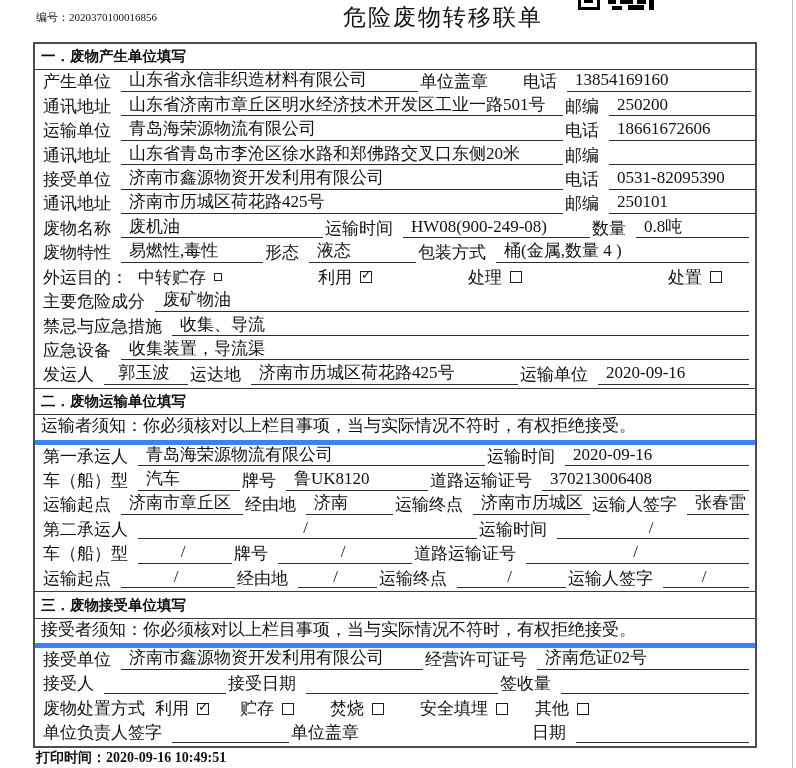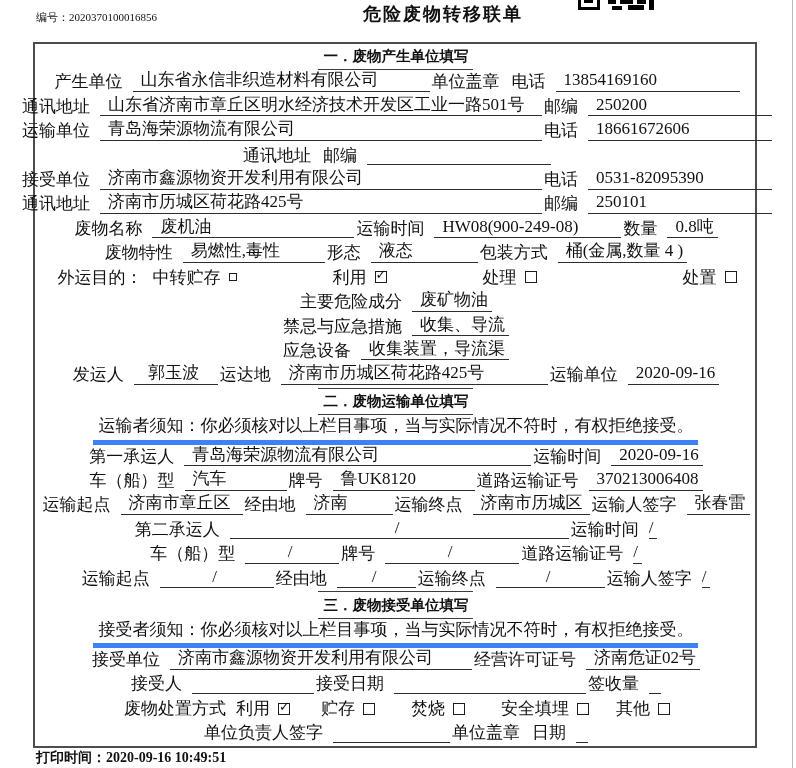--- a/index.html
+++ b/index.html
@@ -6,28 +6,28 @@
   body{
     width:796px;height:768px;position:relative;background:#ffffff;
     font-family:"Liberation Serif","DejaVu Serif",serif;
     color:#111111;overflow:hidden;
   }
   .page-edge{position:absolute;top:0;bottom:0;right:3px;width:1px;background:#bdbdbd;}
 
   
   .serial{position:absolute;left:36px;top:10px;font-size:11px;white-space:nowrap;}
   .title{position:absolute;left:90px;right:0;top:2px;text-align:center;
-         font-size:18px;font-weight:bold;letter-spacing:2px;white-space:nowrap;}
+         font-size:23px;font-weight:normal;letter-spacing:2px;white-space:nowrap;}
   .qr{position:absolute;left:578px;top:0;}
 
   
   .form{
     position:absolute;left:33px;top:42px;width:724px;height:706px;
     border:2px solid #4d4d4d;box-sizing:border-box;
-    display:flex;flex-direction:column;align-items:center;
+    display:flex;flex-direction:column;
   }
   .row{flex:1 1 0;display:flex;align-items:flex-end;padding:0 4px 3px 6px;
        font-size:17px;line-height:1.15;overflow:hidden;min-height:0;}
   .row.hd{font-weight:bold;align-items:center;padding-top:2px;padding-bottom:2px;
           border-bottom:1px solid #3c3c3c;font-size:14.5px;}
   .row.hd.topline{border-top:1px solid #3c3c3c;}
   .row.notice{border-bottom:5px solid #3b82f6;align-items:center;}
 
   .lbl{white-space:nowrap;flex:0 0 auto;margin:0 10px 0 2px;}
   .val{border-bottom:1px solid #2d2d2d;white-space:nowrap;overflow:hidden;
@@ -104,20 +104,21 @@
   <div class="row">
     <span class="lbl">运输单位</span>
     <span class="val w430">青岛海荣源物流有限公司</span>
     <span class="sp"></span>
     <span class="lbl">电话</span>
     <span class="val w172">18661672606</span>
   </div>
 
   <div class="row">
     <span class="lbl">通讯地址</span>
+    <span class="val w430">山东省青岛市李沧区徐水路和郑佛路交叉口东侧20米</span>
     <span class="sp"></span>
     <span class="lbl">邮编</span>
     <span class="val w172"></span>
   </div>
 
   <div class="row">
     <span class="lbl">接受单位</span>
     <span class="val w430">济南市鑫源物资开发利用有限公司</span>
     <span class="sp"></span>
     <span class="lbl">电话</span>

